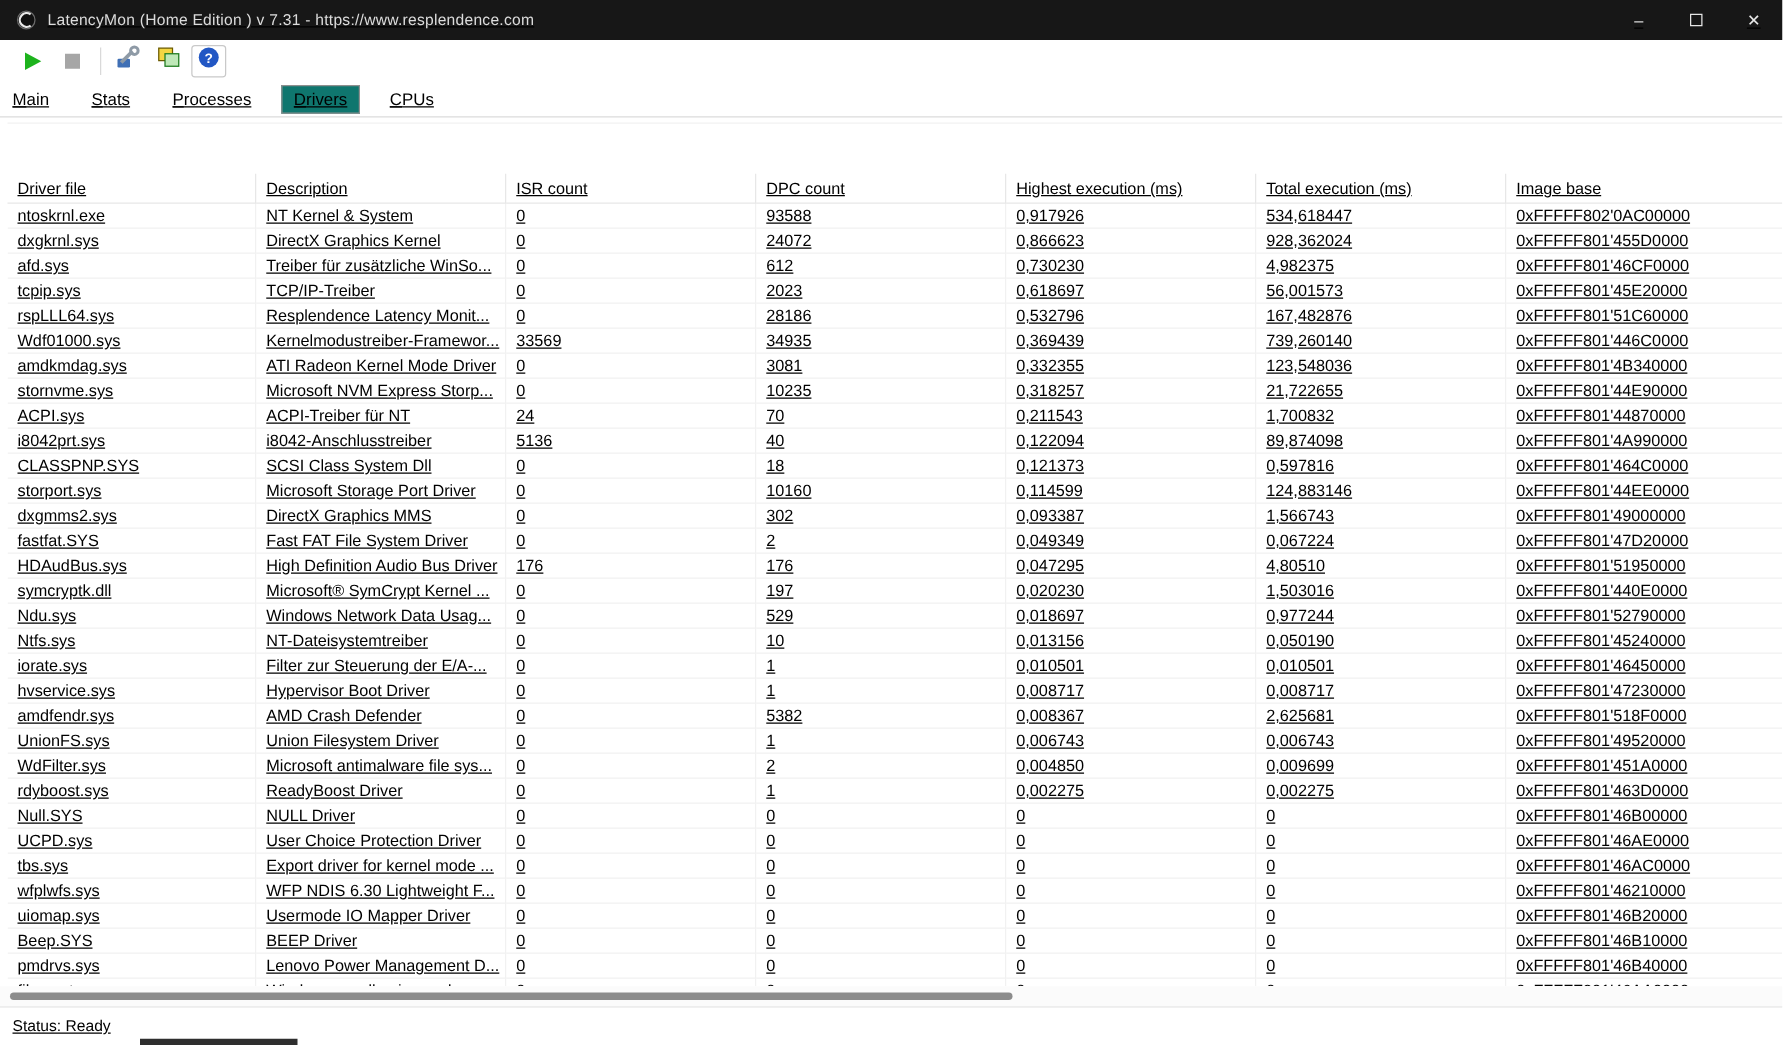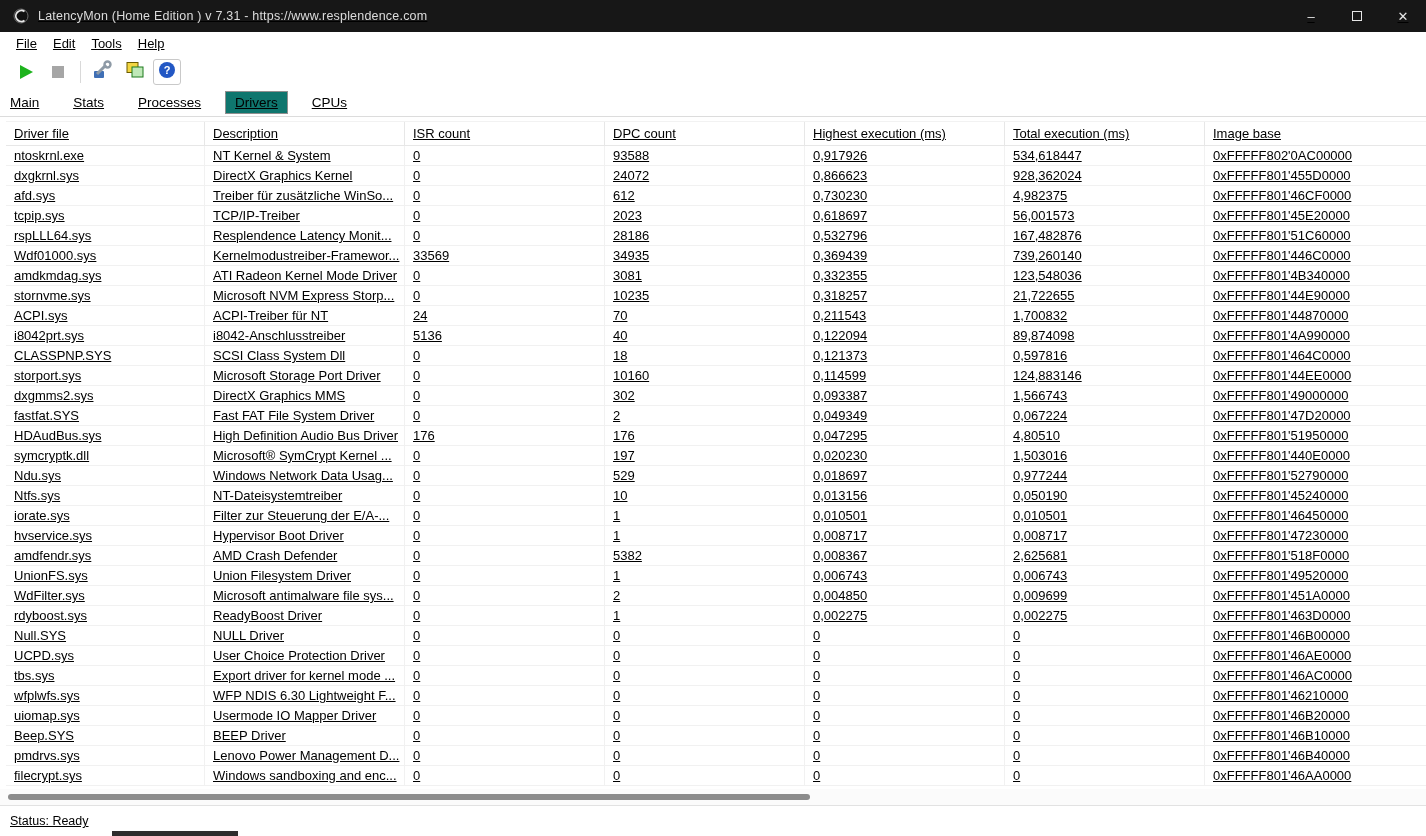--- a/index.html
+++ b/index.html
@@ -34,21 +34,21 @@
   .tabbar { flex:0 0 29px; display:flex; align-items:center; padding-left:0;
             border-bottom:1px solid #dcdcdc; font-size:13.5px; background:#fff; }
   .tab { display:inline-block; padding:4px 10px; margin-right:14px; }
   .tab::first-letter { text-decoration:underline; }
   .tab.active { border:1px solid #8f8f8f; background:#0f766e; padding:3px 9px; }
 
   
   .table-area { flex:1 1 auto; display:flex; flex-direction:column; padding:4px 0 0 6px; overflow:hidden; }
   .thead { display:flex; flex:0 0 24px; border-top:1px solid #f2f2f2; }
   .hcell { font-size:13px; line-height:23px; padding-left:8px; border-right:1px solid #e7e7e7;
-           border-bottom:1px solid #e7e7e7; white-space:nowrap; overflow:hidden; }
+           border-bottom:1px solid #e7e7e7; white-space:nowrap; overflow:hidden;margin-top:40px; }
   .tbody { flex:1 1 auto; overflow:hidden; }
   .trow { display:flex; height:20px; }
   .tcell { font-size:13px; line-height:19px; padding-left:8px; border-right:1px solid #f1f1f1;
            border-bottom:1px solid #f1f1f1; white-space:nowrap; overflow:hidden; }
   .c0 { width:199px; } .c1 { width:200px; } .c2 { width:200px; } .c3 { width:200px; }
   .c4 { width:200px; } .c5 { width:200px; } .c6 { flex:1; border-right:none; }
 
   
   .hscroll { flex:0 0 16px; position:relative; background:#fbfbfb; }
   .hthumb { position:absolute; left:8px; top:5px; width:802px; height:6px;
@@ -74,26 +74,20 @@
     <span class="title">LatencyMon  (Home Edition )  v 7.31 - https://www.resplendence.com</span>
     <div class="win-controls">
       <div class="win-btn">–</div>
       <div class="win-btn">
         <span class="max-box"></span>
       </div>
       <div class="win-btn">✕</div>
     </div>
   </div>
 
-  <div class="menubar">
-    <span class="menu-item">File</span>
-    <span class="menu-item">Edit</span>
-    <span class="menu-item">Tools</span>
-    <span class="menu-item">Help</span>
-  </div>
 
   <div class="toolbar">
     <div class="tool-btn">
       <span class="play-shape"></span>
     </div>
     <div class="tool-btn">
       <span class="stop-shape"></span>
     </div>
     <span class="toolbar-sep"></span>
     <div class="tool-btn">

